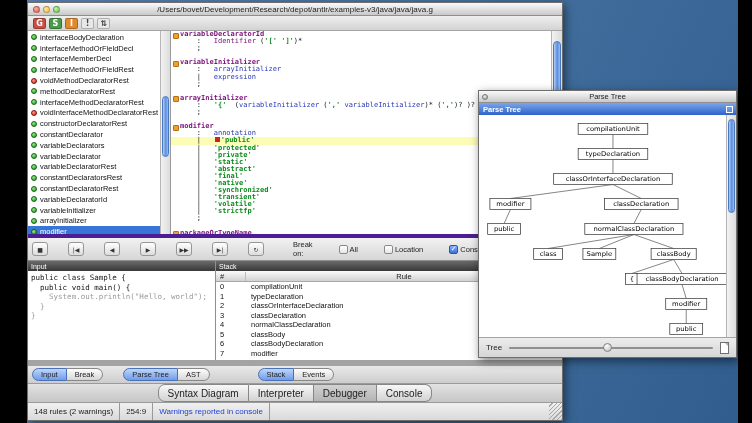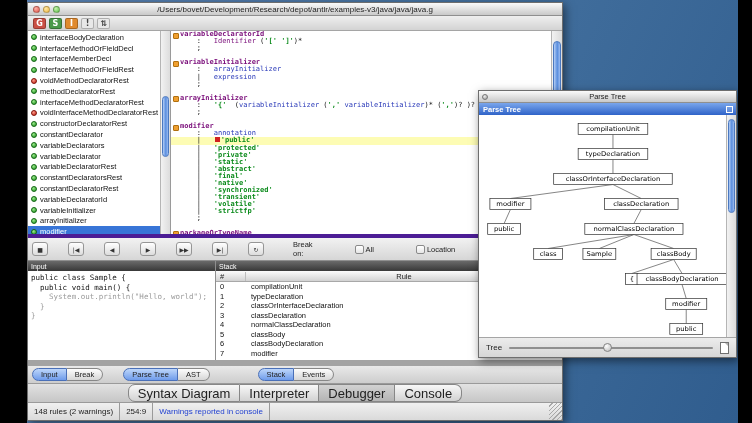--- a/index.html
+++ b/index.html
@@ -39,21 +39,21 @@
 .h{color:var(--rule-name-purple,#7a0d7a);font-weight:bold}
 .t{color:var(--rule-name-purple,#7a0d7a)}
 .r{color:var(--rule-ref-blue,#2838b8)}
 .l{color:var(--literal-green,#0a8a1a);font-weight:bold}
 .p{color:#111}
 .bp{display:inline-block;width:5px;height:5px;background:var(--breakpoint-red,#d02020);margin:0 1px;vertical-align:baseline}
 
 .debugbar{flex:0 0 23px;background:linear-gradient(#f2f2f2,#d6d6d6);border-bottom:1px solid #8f8f8f;display:flex;align-items:center;gap:20px;padding:0 4px}
 .tbtn{min-width:16px;height:14px;padding:0 2px;background:linear-gradient(#ffffff,#dcdcdc);border:1px solid #969696;border-radius:3px;font-size:6px;display:flex;align-items:center;justify-content:center;color:#333;font-family:"DejaVu Sans",sans-serif}
 .breakon{font-size:7.5px;color:#222;margin-left:9px}
-.cb{display:flex;align-items:center;gap:2px;margin-left:22px}
+.cb{display:flex;align-items:center;gap:2px;margin-left:6px}
 .box{width:9px;height:9px;border:1px solid #8a8a8a;border-radius:2px;background:linear-gradient(#ffffff,#e6e6e6);font-family:"DejaVu Sans",sans-serif;font-size:7px;line-height:7px;text-align:center;color:#fff}
 .box.checked{background:linear-gradient(#86b4f4,#3a6fd8);border-color:#2c56ae}
 .cblabel{font-size:7.5px;color:#222}
 
 .lower{flex:0 0 105px;display:flex;border-bottom:6px solid #a3a3a3;overflow:hidden}
 .input-pane{flex:0 0 188px;border-right:1px solid #8f8f8f;display:flex;flex-direction:column;background:#fff}
 .pane-strip{flex:0 0 10px;background:linear-gradient(#6a6a6a,#383838);color:#fff;font-size:7px;display:flex;align-items:center;padding-left:3px}
 .input-code{flex:1;padding:2px 3px;font-family:"DejaVu Sans Mono",monospace;font-size:7.5px;line-height:9.5px}
 .in-line{white-space:pre;color:#111}
 .in-line.dim{color:#9a9a9a}
@@ -68,21 +68,21 @@
 .viewtabs{flex:0 0 18px;background:linear-gradient(#e9e9e9,#cdcdcd);border-bottom:1px solid #9a9a9a;display:flex;align-items:center;padding:0 4px}
 .tabgroup{display:flex}
 .tabgroup+.tabgroup{margin-left:20px}
 .tabgroup:nth-child(3){margin-left:48px}
 .vtab{height:13px;padding:0 8px;font-size:7.5px;display:flex;align-items:center;border:1px solid #878787;background:linear-gradient(#fdfdfd,#d6d6d6);color:#222}
 .vtab:first-child{border-radius:7px 0 0 7px}
 .vtab:last-child{border-radius:0 7px 7px 0;border-left:none}
 .vtab.active{background:linear-gradient(#bdd6fa,#6f9ceb);border-color:#4a70b8}
 
 .bottomtabs{flex:0 0 17px;background:linear-gradient(#e2e2e2,#c6c6c6);border-bottom:1px solid #9a9a9a;display:flex;align-items:center;justify-content:center}
-.btab{height:13px;padding:8px 9px;font-size:13px;display:flex;align-items:center;border:1px solid #878787;border-left:none;background:linear-gradient(#f8f8f8,#d2d2d2);color:#222}
+.btab{height:13px;padding:8px 9px;font-size:10px;display:flex;align-items:center;border:1px solid #878787;border-left:none;background:linear-gradient(#f8f8f8,#d2d2d2);color:#222}
 .btab:first-child{border-left:1px solid #878787;border-radius:7px 0 0 7px}
 .btab:last-child{border-radius:0 7px 7px 0}
 .btab.active{background:linear-gradient(#d2d2d2,#b4b4b4)}
 
 .statusbar{flex:1;background:linear-gradient(#f0f0f0,#dadada);display:flex;align-items:stretch;font-size:8px;color:#222}
 .scell{display:flex;align-items:center;padding:0 6px;border-right:1px solid #9a9a9a;white-space:nowrap}
 .scell.msg{color:var(--message-blue,#1f3fd0)}
 .scell.fill{flex:1;border-right:none}
 .grip{flex:0 0 13px;background:repeating-linear-gradient(135deg,transparent 0 2px,#a8a8a8 2px 3px)}
 

